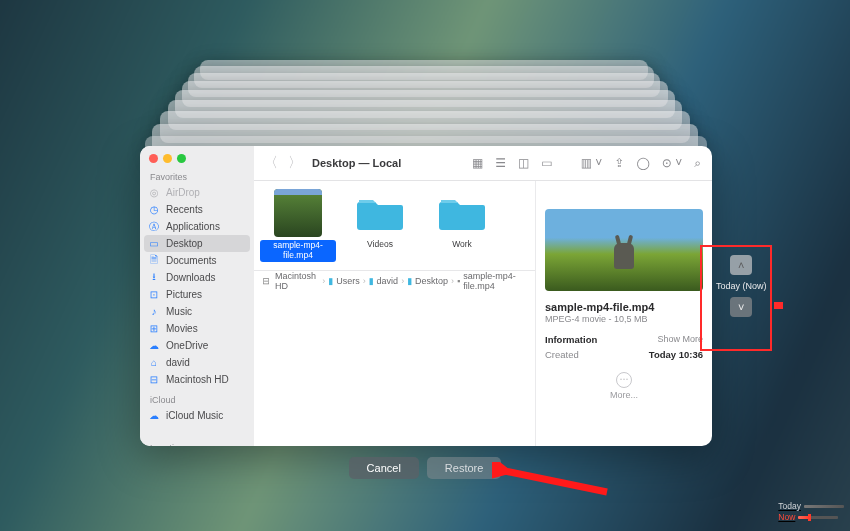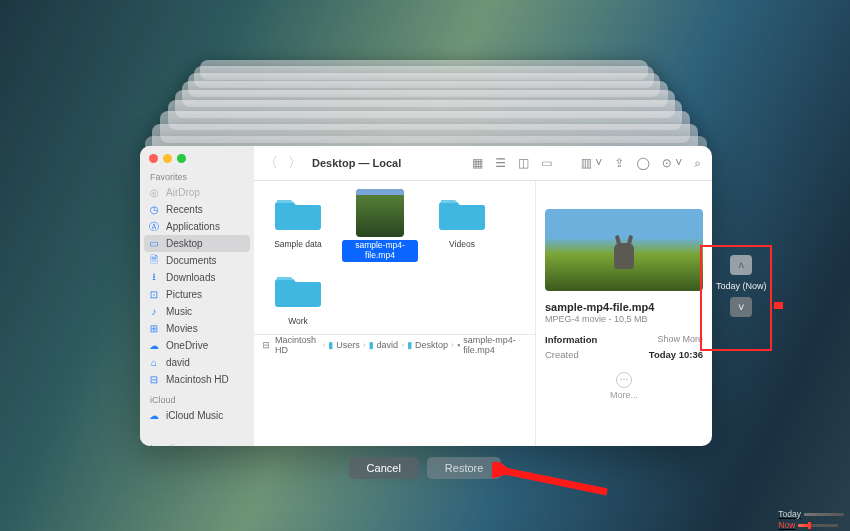--- a/index.html
+++ b/index.html
@@ -70,21 +70,21 @@
   .actbtn.restore{ background:rgba(130,138,144,.55); color:#d8dcdf;}
   
   .hlbox { position:absolute; left:700px; top:245px; width:68px; height:102px; border:2px solid #ff2a2a; }
   .timenav { position:absolute; left:716px; top:255px; display:flex; flex-direction:column; align-items:center; gap:6px; color:#fff; font-size:9px;}
   .tnbtn { width:22px;height:20px;background:rgba(180,184,188,.8);border-radius:4px;display:flex;align-items:center;justify-content:center;color:#5a5a5c;font-size:11px;}
   .tnlbl { color:#eaeaec; font-size:9px; }
   .reddot { width:9px;height:7px;background:#ff2a2a; margin-left:26px; margin-top:-24px;}
   
   .arrow { position:absolute; left:492px; top:462px; }
   
-  .tmlabel { position:absolute; right:6px; bottom:0; font-size:8.5px; line-height:1.3; text-align:left;text-decoration:underline;}
+  .tmlabel { position:absolute; right:6px; bottom:8px; font-size:8.5px; line-height:1.3; text-align:left;text-decoration:underline;}
   .tmlabel .t{color:#d0d4d8;} .tmlabel .n{color:#ff4a3a; position:relative;}
   .tmlabel .bar{display:inline-block;width:40px;height:3px;background:linear-gradient(90deg,#777,#555);vertical-align:middle;margin-left:3px;border-radius:1px;}
   .tmlabel .bar2{display:inline-block;width:40px;height:3px;background:linear-gradient(90deg,#ff6a5a,#ff3a2a 30%, #555 30%);vertical-align:middle;margin-left:3px;border-radius:1px; position:relative;}
   .tmlabel .knob{position:absolute; left:10px; top:-2px; width:3px;height:7px;background:#ff3a2a;}
   svg.folder-shape{display:block;}
 </style>
 </head>
 <body>
 
 <div class="bg"></div>
@@ -181,29 +181,20 @@
       <span class="tbico">⇪</span>
       <span class="tbico">◯</span>
       <span class="tbico">⊙ ˅</span>
       <span class="tbico">⌕</span>
     </div>
 
     <div class="content">
       <div class="grid">
         <div class="items">
           <div class="item">
-            <div class="thumb folder">
-              <svg class="folder-shape" viewBox="0 0 46 38">
-                  <path fill="#3fb7e0" d="M2 8h16l3 3h23a2 2 0 0 1 2 2v20a3 3 0 0 1-3 3H3a3 3 0 0 1-3-3V11a3 3 0 0 1 2-3z"></path>
-                  <path fill="#6ecceb" d="M2 6h14l3 3H2z"></path>
-                </svg>
-            </div>
-            <div class="lbl">Sample data</div>
-          </div>
-          <div class="item">
             <div class="thumb vid"></div>
             <div class="lbl sel">sample-mp4-file.mp4</div>
           </div>
           <div class="item">
             <div class="thumb folder">
               <svg class="folder-shape" viewBox="0 0 46 38">
                   <path fill="#3fb7e0" d="M2 8h16l3 3h23a2 2 0 0 1 2 2v20a3 3 0 0 1-3 3H3a3 3 0 0 1-3-3V11a3 3 0 0 1 2-3z"></path>
                   <path fill="#6ecceb" d="M2 6h14l3 3H2z"></path>
                 </svg>
             </div>

